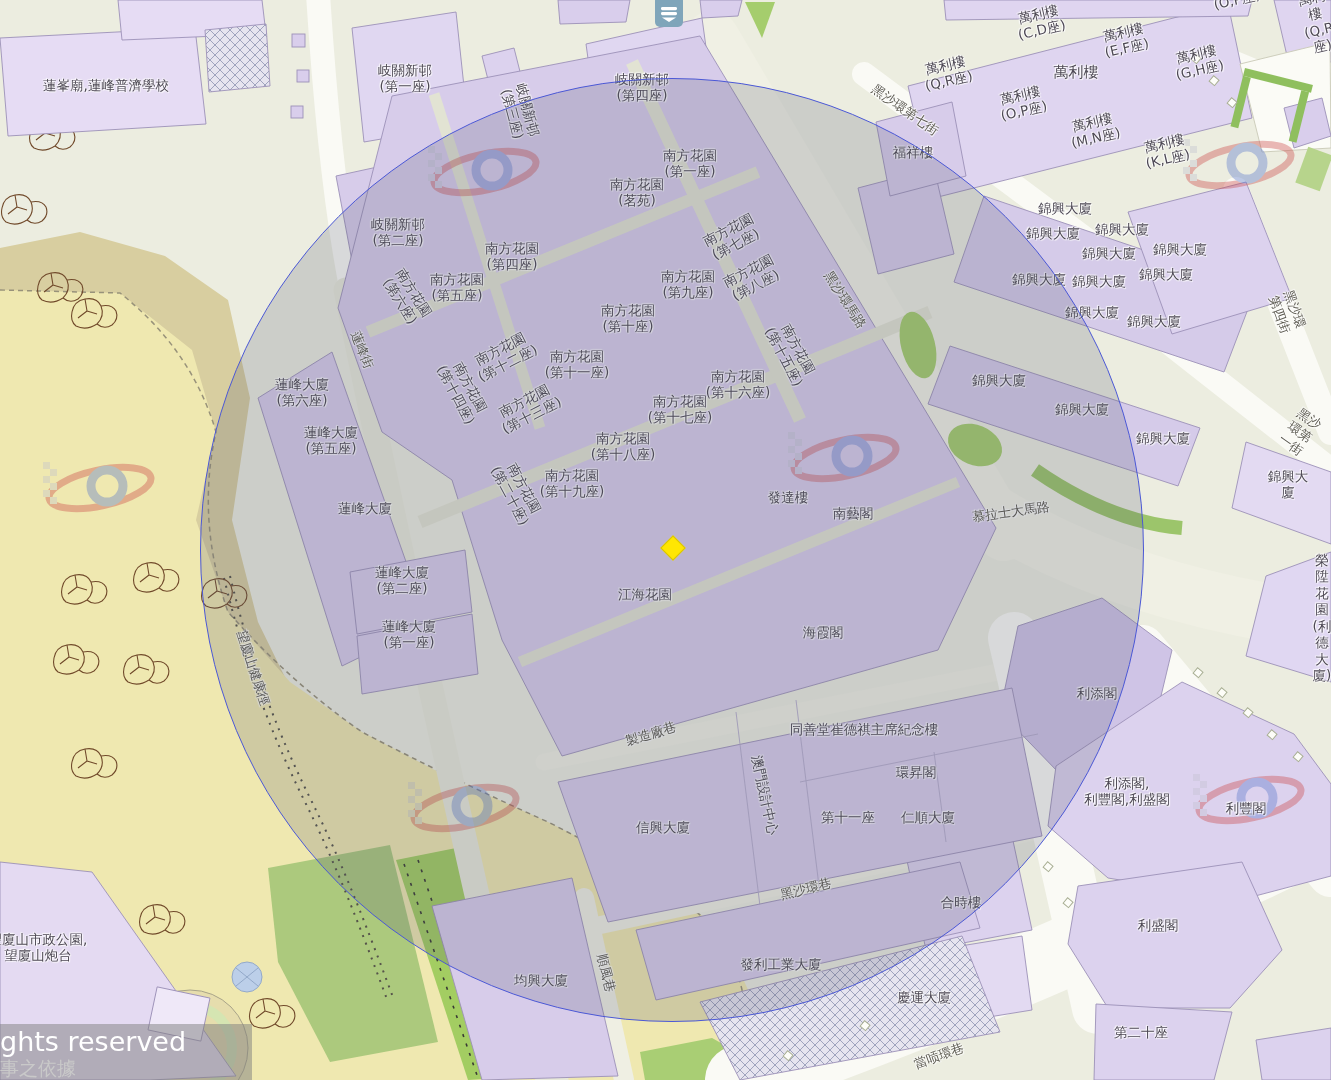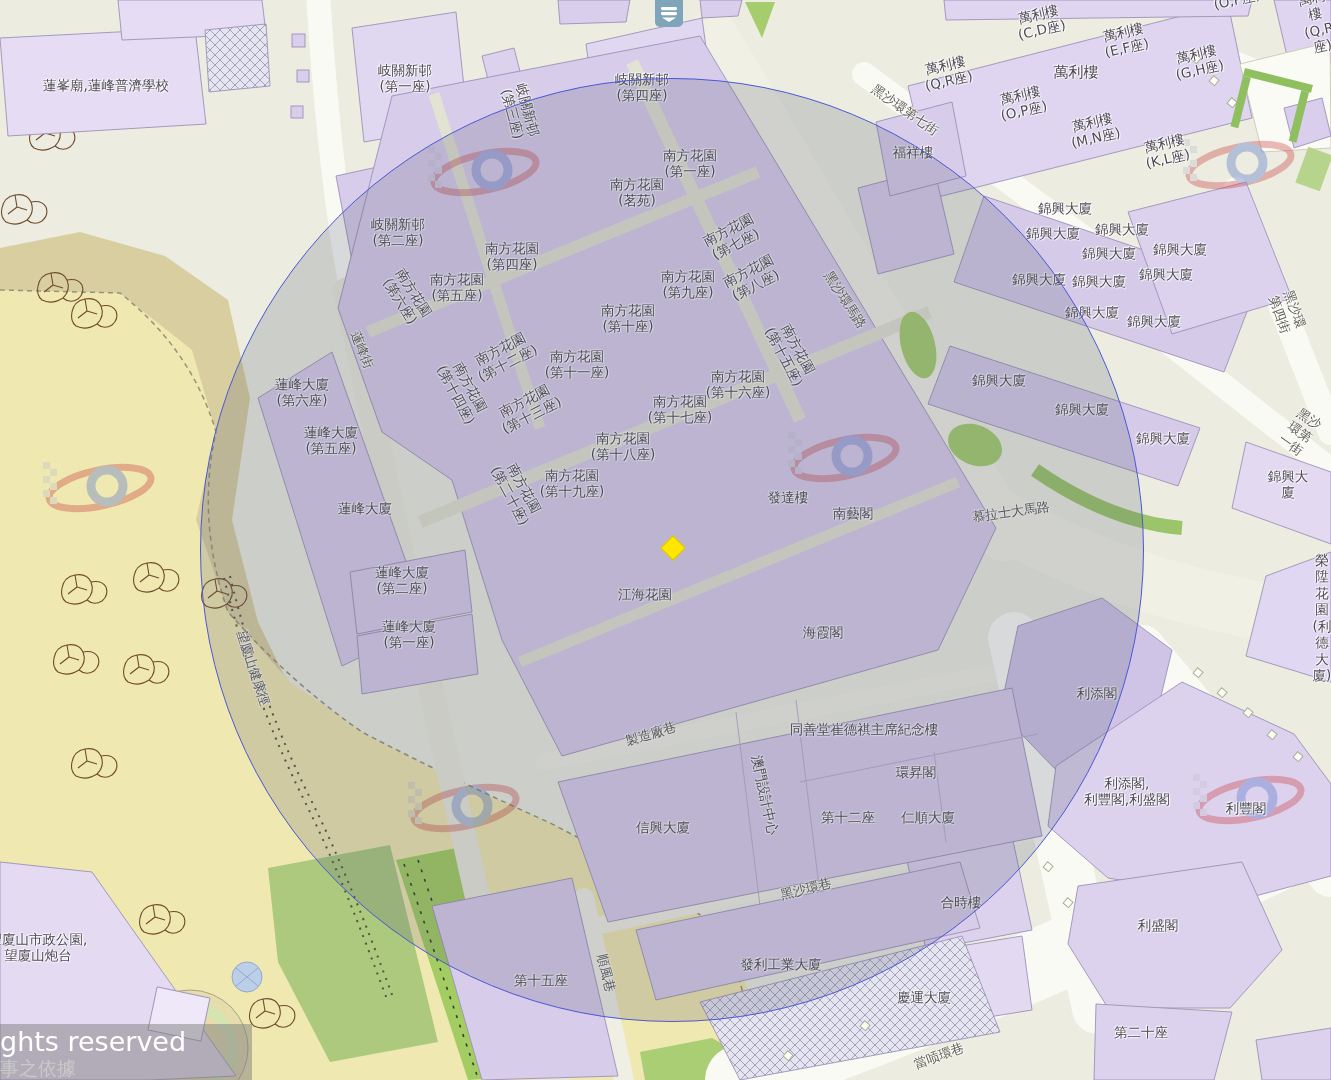--- a/index.html
+++ b/index.html
@@ -300,25 +300,25 @@
       <div class="lbl b" style="left: 1097px; top: 693px; transform: translate(-50%, -50%) rotate(0deg);">利添閣</div>
       <div class="lbl b" style="left: 1127px; top: 791px; transform: translate(-50%, -50%) rotate(0deg);">利添閣,
 利豐閣,利盛閣</div>
       <div class="lbl b" style="left: 1246px; top: 808px; transform: translate(-50%, -50%) rotate(0deg);">利豐閣</div>
       <div class="lbl b" style="left: 1158px; top: 925px; transform: translate(-50%, -50%) rotate(0deg);">利盛閣</div>
       <div class="lbl b" style="left: 1141px; top: 1032px; transform: translate(-50%, -50%) rotate(0deg);">第二十座</div>
       <div class="lbl b" style="left: 961px; top: 902px; transform: translate(-50%, -50%) rotate(0deg);">合時樓</div>
       <div class="lbl b" style="left: 924px; top: 997px; transform: translate(-50%, -50%) rotate(0deg); text-align: right;">慶運大廈</div>
       <div class="lbl b" style="left: 864px; top: 729px; transform: translate(-50%, -50%) rotate(0deg);">同善堂崔德祺主席紀念樓</div>
       <div class="lbl b" style="left: 916px; top: 772px; transform: translate(-50%, -50%) rotate(0deg);">環昇閣</div>
-      <div class="lbl b" style="left: 848px; top: 817px; transform: translate(-50%, -50%) rotate(0deg);">第十二座</div>
+      <div class="lbl b" style="left: 848px; top: 817px; transform: translate(-50%, -50%) rotate(0deg);">第十一座</div>
       <div class="lbl b" style="left: 928px; top: 817px; transform: translate(-50%, -50%) rotate(0deg);">仁順大廈</div>
       <div class="lbl b" style="left: 663px; top: 827px; transform: translate(-50%, -50%) rotate(0deg);">信興大廈</div>
       <div class="lbl b" style="left: 765px; top: 795px; transform: translate(-50%, -50%) rotate(78deg);">澳門設計中心</div>
-      <div class="lbl b" style="left: 541px; top: 980px; transform: translate(-50%, -50%) rotate(0deg);">第十五座</div>
+      <div class="lbl b" style="left: 541px; top: 980px; transform: translate(-50%, -50%) rotate(0deg);">均興大廈</div>
       <div class="lbl b" style="left: 781px; top: 964px; transform: translate(-50%, -50%) rotate(0deg);">發利工業大廈</div>
       <div class="lbl b" style="left: 38px; top: 947px; transform: translate(-50%, -50%) rotate(0deg);">望廈山市政公園,
 望廈山炮台</div>
       <div class="lbl s" style="left: 905px; top: 110px; transform: translate(-50%, -50%) rotate(35deg);">黑沙環第七街</div>
       <div class="lbl s" style="left: 845px; top: 300px; transform: translate(-50%, -50%) rotate(57deg);">黑沙環馬路</div>
       <div class="lbl s" style="left: 1287px; top: 312px; transform: translate(-50%, -50%) rotate(70deg);">黑沙環第四街</div>
       <div class="lbl s" style="left: 1300px; top: 432px; transform: translate(-50%, -50%) rotate(35deg);">黑沙環第一街</div>
       <div class="lbl s" style="left: 1011px; top: 512px; transform: translate(-50%, -50%) rotate(-8deg);">慕拉士大馬路</div>
       <div class="lbl s" style="left: 651px; top: 734px; transform: translate(-50%, -50%) rotate(-17deg);">製造廠巷</div>
       <div class="lbl s" style="left: 806px; top: 889px; transform: translate(-50%, -50%) rotate(-14deg);">黑沙環巷</div>

